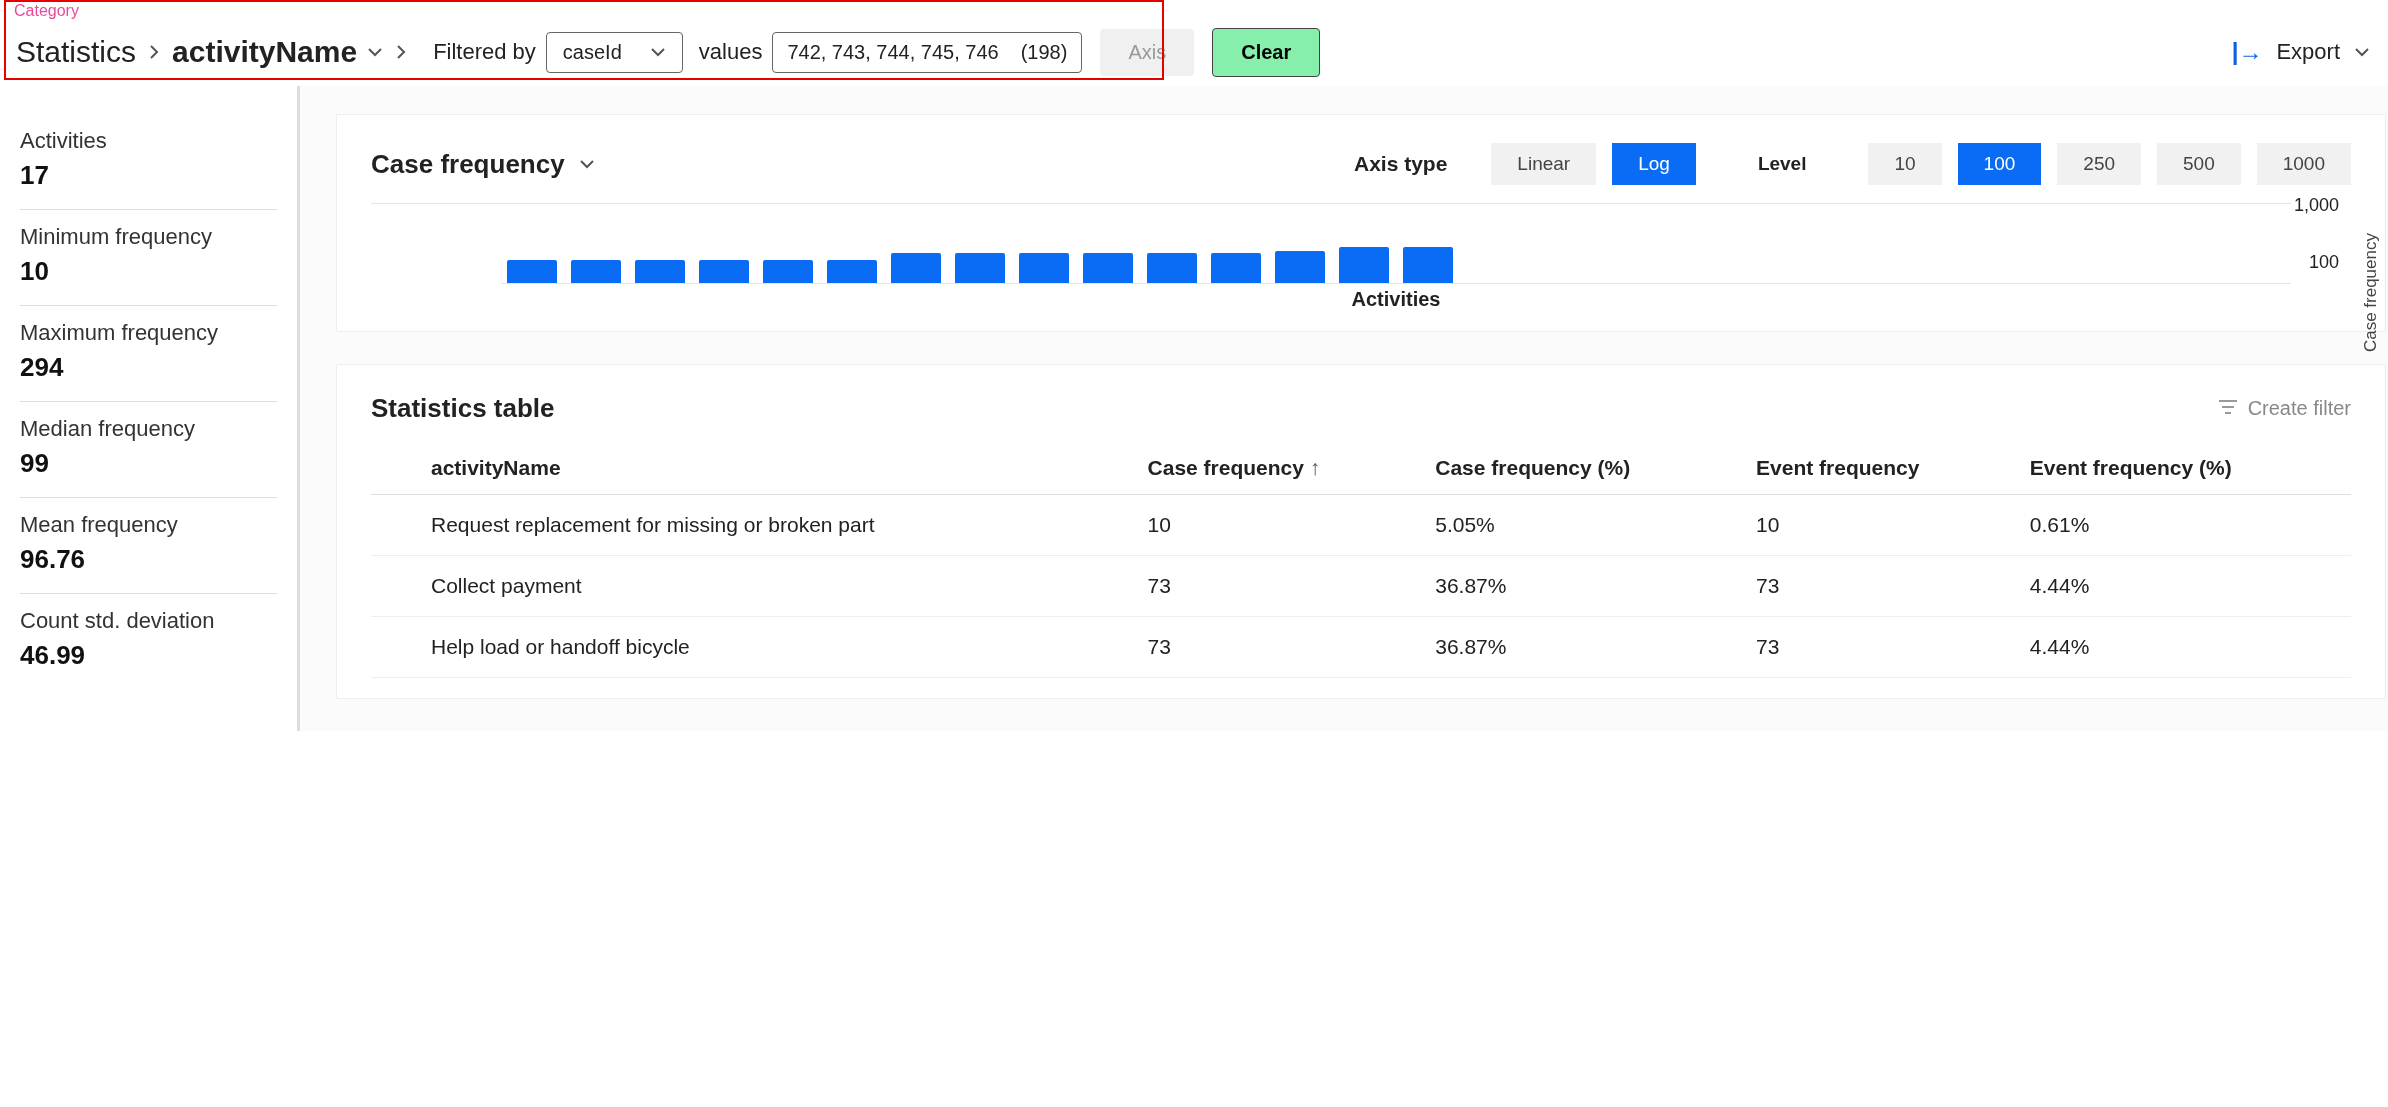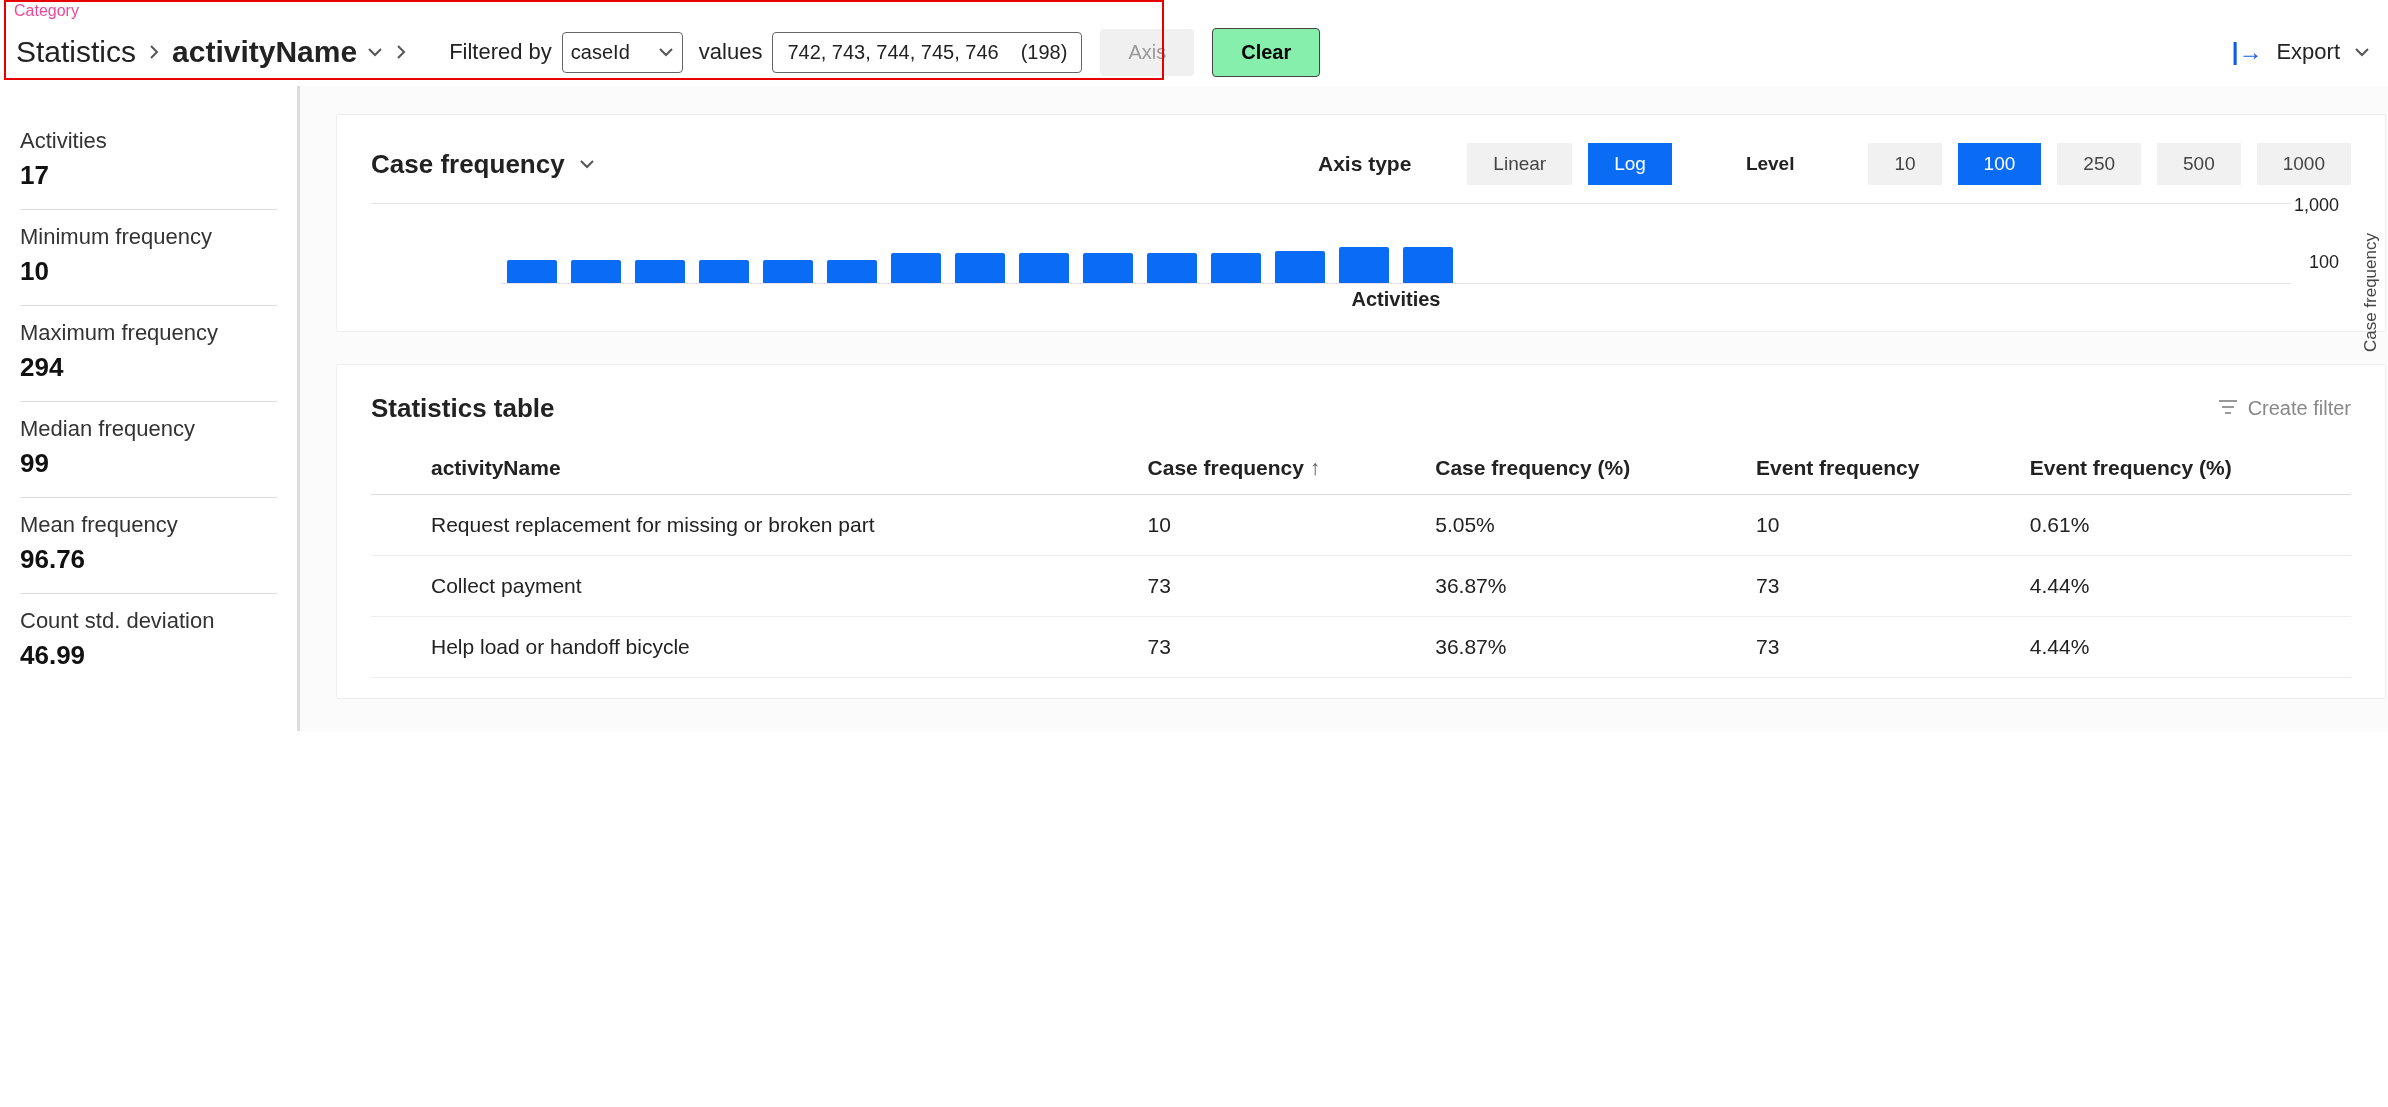--- a/index.html
+++ b/index.html
@@ -43,21 +43,21 @@
     margin-top: 18px;
     margin-left: 4px;
   }
   .crumb-strong { font-weight: 600; }
   .chev { color: #666; font-size: 22px; display: inline-flex; }
   .chev svg { width: 18px; height: 18px; }
   .label-small { font-size: 22px; color: #222; margin-left: 6px; margin-top: 18px; }
   .select-box {
     border: 1px solid #666;
     border-radius: 4px;
-    padding: 8px 8px;
+    padding: 8px 16px;
     display: flex;
     align-items: center;
     gap: 28px;
     font-size: 20px;
     margin-top: 18px;
     margin-left: 10px;
   }
   .values-box {
     border: 1px solid #666;
     border-radius: 4px;
@@ -129,21 +129,21 @@
     gap: 40px;
     margin-bottom: 18px;
   }
   .panel-title {
     font-size: 26px;
     font-weight: 600;
     display: flex;
     align-items: center;
     gap: 14px;
   }
-  .control-group { display: flex; align-items: center; gap: 40px; margin-left: auto; }
+  .control-group { display: flex; align-items: center; gap: 28px; margin-left: auto; }
   .ctrl-label { font-size: 21px; font-weight: 600; }
   .segmented {
     display: flex;
   }
   .seg-btn {
     background: #f1f1f1;
     color: #444;
     padding: 10px 26px;
     font-size: 19px;
     border: none;
@@ -219,21 +219,21 @@
           <polyline points="2,5 8,11 14,5"></polyline>
         </svg>
     </span>
     <span class="chev">
       <svg class="chev-svg" viewBox="0 0 16 16">
           <polyline points="5,2 11,8 5,14"></polyline>
         </svg>
     </span>
   </div>
 
-  <span class="label-small" style="margin-left:40px">Filtered by</span>
+  <span class="label-small" style="margin-left:24px">Filtered by</span>
 
   <div class="select-box">
     <span>caseId</span>
     <span class="chev">
       <svg class="chev-svg" viewBox="0 0 16 16">
           <polyline points="2,5 8,11 14,5"></polyline>
         </svg>
     </span>
   </div>
 

